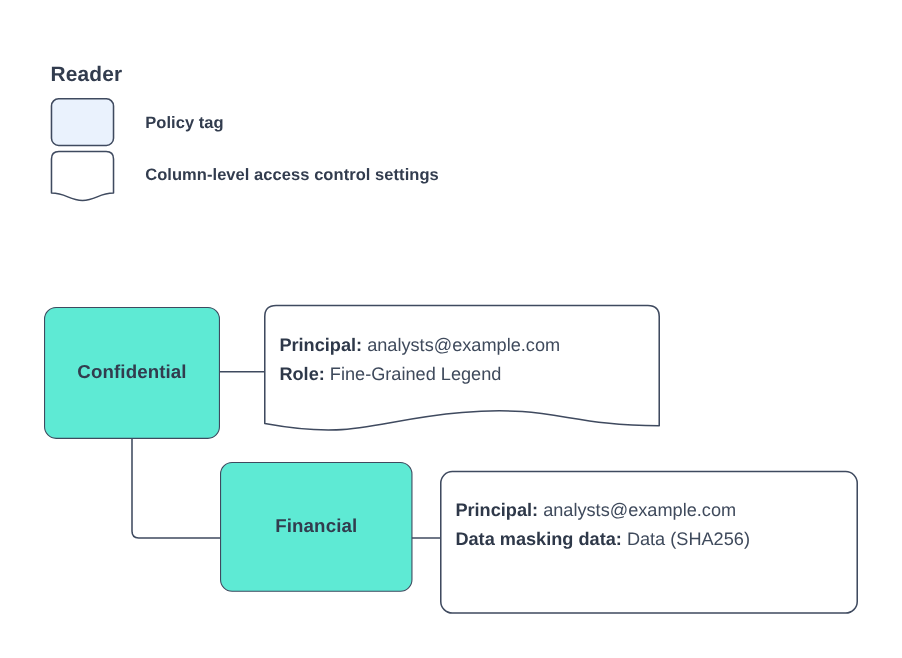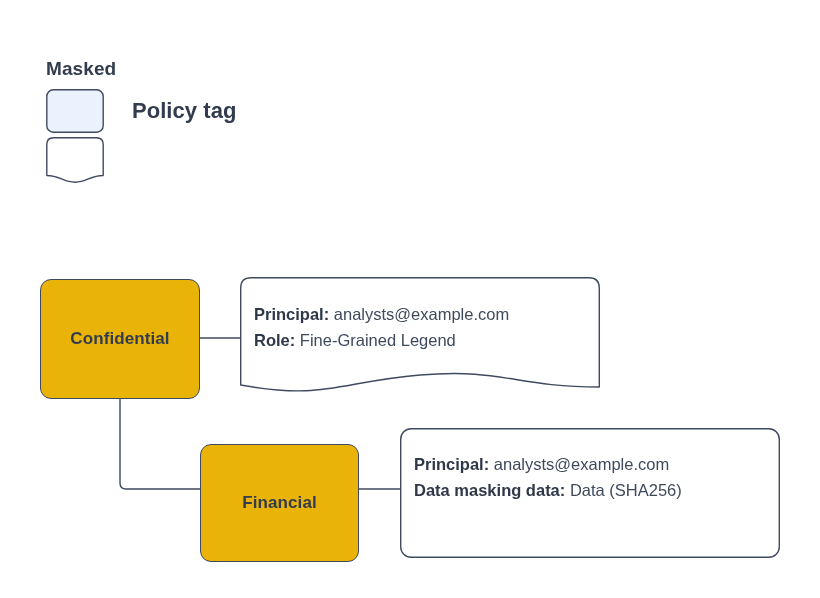--- a/index.html
+++ b/index.html
@@ -51,52 +51,52 @@
     width: 58px;
     height: 44px;
   }
   .legend-label {
     position: absolute;
     left: 86px;
     top: 0;
     height: 44px;
     display: flex;
     align-items: center;
-    font-size: 22px;
+    font-size: 15px;
     font-weight: bold;
     color: #323c4e;
     white-space: nowrap;
     letter-spacing: 0.05px;
   }
 
   
   .node {
     position: absolute;
     box-sizing: border-box;
     border: 1.4px solid #3f4a5f;
     border-radius: 11px;
-    background: #eab308;
+    background: #5eead4;
     display: flex;
     align-items: center;
     justify-content: center;
     font-size: 17px;
     font-weight: bold;
     color: #323c4e;
     letter-spacing: 0.1px;
   }
   #node-confidential {
     left: 40px;
     top: 279px;
     width: 160px;
     height: 120px;
   }
   #node-financial {
     left: 200px;
-    top: 444px;
-    width: 159px;
+    top: 420px;
+    width: 175px;
     height: 118px;
   }
 
   
   .callout {
     position: absolute;
     box-sizing: border-box;
   }
   .callout-text {
     position: absolute;
@@ -150,21 +150,21 @@
 
     <path d="M200,338 L240,338"></path>
 
     <path d="M120,399 L120,483 Q120,489 126,489 L200,489"></path>
 
     <path d="M359,489 L400,489"></path>
   </g>
 </svg>
 
 <div class="legend">
-  <div class="legend-title">Masked</div>
+  <div class="legend-title">Reader</div>
 
   <div class="legend-row">
     <div class="legend-swatch">
       <svg class="shape-svg" width="58" height="44" viewBox="0 0 58 44" xmlns="http://www.w3.org/2000/svg">
         <rect x="0.8" y="0.8" width="56.4" height="42.4" rx="6.5" ry="6.5" fill="#eaf2fd" stroke="#3f4a5f" stroke-width="1.4"></rect>
       </svg>
     </div>
     <div class="legend-label">Policy tag</div>
   </div>
 
@@ -172,20 +172,21 @@
   <div class="legend-row">
     <div class="legend-swatch">
       <svg class="shape-svg" width="58" height="46" viewBox="0 0 58 46" xmlns="http://www.w3.org/2000/svg">
         <path d="M0.8,7.5 Q0.8,0.8 7.5,0.8 L50.5,0.8 Q57.2,0.8 57.2,7.5
                  L57.2,38.5
                  C44,38.5 41,45.2 29,45.2
                  C17,45.2 14,38.5 0.8,38.5
                  Z" fill="#ffffff" stroke="#3f4a5f" stroke-width="1.4" stroke-linejoin="round"></path>
       </svg>
     </div>
+    <div class="legend-label">Column-level access control settings</div>
   </div>
 </div>
 
 <div class="node" id="node-confidential">Confidential</div>
 
 <div class="node" id="node-financial">Financial</div>
 
 <div class="callout" id="callout-confidential">
   <svg class="shape-svg" width="360" height="124" viewBox="0 0 360 124" xmlns="http://www.w3.org/2000/svg">
     <path d="M0.7,11 Q0.7,0.7 11,0.7 L349,0.7 Q359.3,0.7 359.3,11

